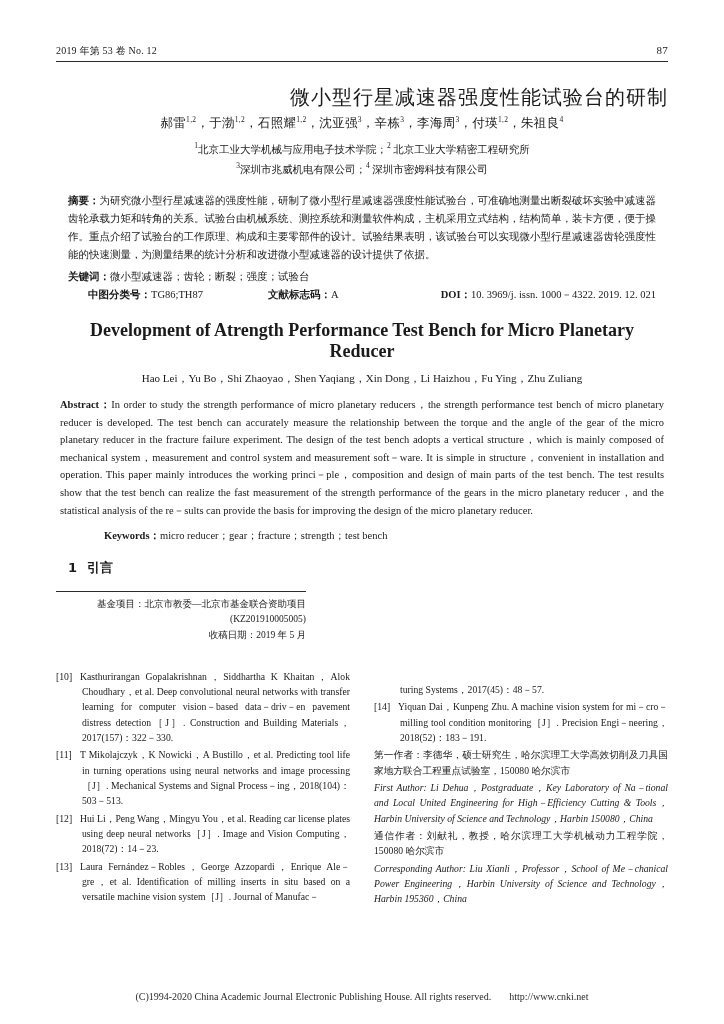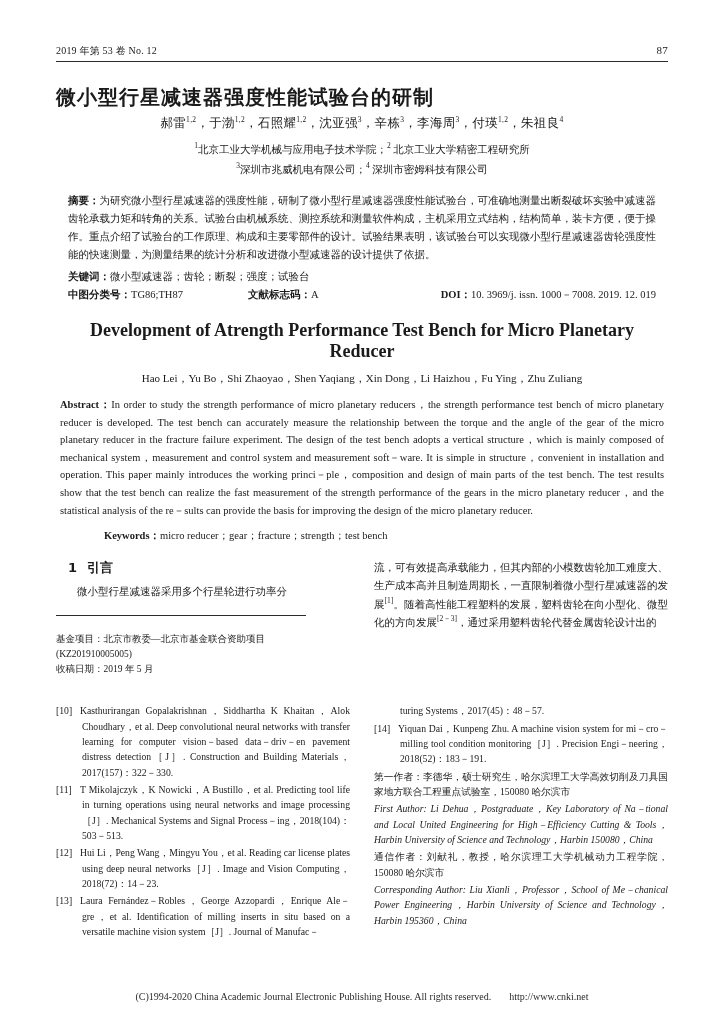--- a/index.html
+++ b/index.html
@@ -33,23 +33,23 @@
   }
   .running-head .rh-left { font-family: "Liberation Serif", serif; }
   .running-head .rh-right { font-size: 11px; }
   .rule {
     border: 0;
     border-top: 1px solid #2b2b2b;
     margin: 3px 0 0 0;
   }
   
   .cn-title {
-    text-align: left;
+    text-align: right;
     font-size: 20px;
-    font-weight: bold;
+    font-weight: normal;
     letter-spacing: 1px;
     margin-top: 22px;
     font-family: "DejaVu Sans", sans-serif;
   }
   .authors {
     text-align: center;
     font-size: 12.5px;
     margin-top: 4px;
     letter-spacing: 0.3px;
   }
@@ -79,21 +79,21 @@
   .clc-row {
     display: flex;
     font-size: 10.5px;
     margin-top: 4px;
     padding: 0 12px;
     gap: 0;
   }
   .clc-row .c1 { width: 180px; }
   .clc-row .c2 { width: 150px; }
   .clc-row .c3 { flex: 1; text-align: right; }
-  .clc-row .lbl { font-weight: bold; }
+  .clc-row .lbl { font-weight: bold; margin-left: 20px; }
   
   .en-title {
     text-align: center;
     font-size: 18px;
     font-weight: bold;
     margin-top: 18px;
     font-family: "Liberation Serif", serif;
   }
   .en-authors {
     text-align: center;
@@ -133,28 +133,30 @@
     font-size: 10.5px;
     line-height: 1.68;
     text-align: justify;
     text-indent: 21px;
   }
   .footnote {
     margin-top: 14px;
     font-size: 9.5px;
     line-height: 1.6;
     border-top: 1px solid #2b2b2b;
-    padding-top: 16px;
+    padding-top: 5px;
     width: 250px;
+    text-align: right;
   }
   
   .refs {
     display: flex;
     gap: 24px;
     margin-top: 26px;
+    align-items: flex-end;
   }
   .ref-item {
     font-size: 9.7px;
     line-height: 1.58;
     text-align: justify;
     padding-left: 26px;
     text-indent: -26px;
     margin-bottom: 2px;
   }
   .ref-num { display: inline-block; width: 24px; text-indent: 0; }
@@ -200,46 +202,42 @@
     <span class="lbl">关键词：</span><span>微小型减速器；齿轮；断裂；强度；试验台</span>
   </div>
   <div class="clc-row">
     <div class="c1">
       <span class="lbl">中图分类号：</span><span>TG86;TH87</span>
     </div>
     <div class="c2">
       <span class="lbl">文献标志码：</span><span>A</span>
     </div>
     <div class="c3">
-      <span class="lbl">DOI：</span><span>10. 3969/j. issn. 1000－7008. 2019. 12. 019</span>
+      <span class="lbl">DOI：</span><span>10. 3969/j. issn. 1000－4322. 2019. 12. 021</span>
     </div>
   </div>
 
   <div class="en-title">Development of Atrength Performance Test Bench for Micro Planetary Reducer</div>
   <div class="en-authors">Hao Lei，Yu Bo，Shi Zhaoyao，Shen Yaqiang，Xin Dong，Li Haizhou，Fu Ying，Zhu Zuliang</div>
   <div class="en-abstract">
     <span class="lbl">Abstract：</span><span>In order to study the strength performance of micro planetary reducers，the strength performance test bench of micro planetary reducer is developed. The test bench can accurately measure the relationship between the torque and the angle of the gear of the micro planetary reducer in the fracture failure experiment. The design of the test bench adopts a vertical structure，which is mainly composed of mechanical system，measurement and control system and measurement soft－ware. It is simple in structure，convenient in installation and operation. This paper mainly introduces the working princi－ple，composition and design of main parts of the test bench. The test results show that the test bench can realize the fast measurement of the strength performance of the gears in the micro planetary reducer，and the statistical analysis of the re－sults can provide the basis for improving the design of the micro planetary reducer.</span>
   </div>
   <div class="en-keywords">
     <span class="lbl">Keywords：</span><span>micro reducer；gear；fracture；strength；test bench</span>
   </div>
 
   <div class="columns">
     <div class="col">
       <div class="sec-head">
         <span class="num">1</span><span>引言</span>
       </div>
-      <div class="body-par">微小型行星减速器采用多个行星轮进行功率分</div>
       <div class="footnote">
         <div>基金项目：北京市教委—北京市基金联合资助项目(KZ201910005005)</div>
         <div>收稿日期：2019 年 5 月</div>
       </div>
-    </div>
-    <div class="col">
-      <div class="body-par" style="text-indent:0">流，可有效提高承载能力，但其内部的小模数齿轮加工难度大、生产成本高并且制造周期长，一直限制着微小型行星减速器的发展<sup>[1]</sup>。随着高性能工程塑料的发展，塑料齿轮在向小型化、微型化的方向发展<sup>[2－3]</sup>，通过采用塑料齿轮代替金属齿轮设计出的</div>
     </div>
   </div>
 
   <div class="refs">
     <div class="col">
       <div class="ref-item">
         <span class="ref-num">[10]</span><span>Kasthurirangan Gopalakrishnan，Siddhartha K Khaitan，Alok Choudhary，et al. Deep convolutional neural networks with transfer learning for computer vision－based data－driv－en pavement distress detection［J］. Construction and Building Materials，2017(157)：322－330.</span>
       </div>
       <div class="ref-item">
         <span class="ref-num">[11]</span><span>T Mikolajczyk，K Nowicki，A Bustillo，et al. Predicting tool life in turning operations using neural networks and image processing［J］. Mechanical Systems and Signal Process－ing，2018(104)：503－513.</span>

